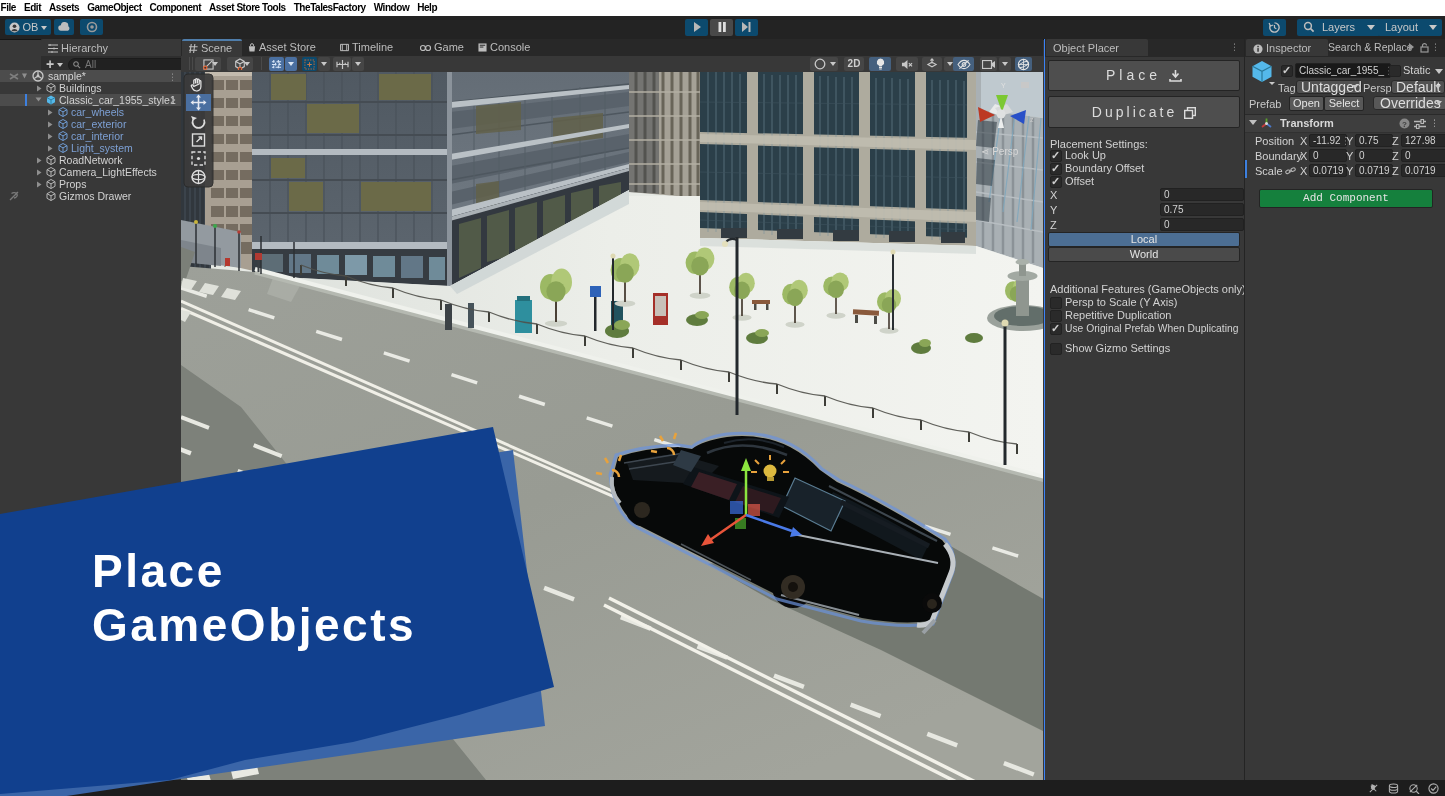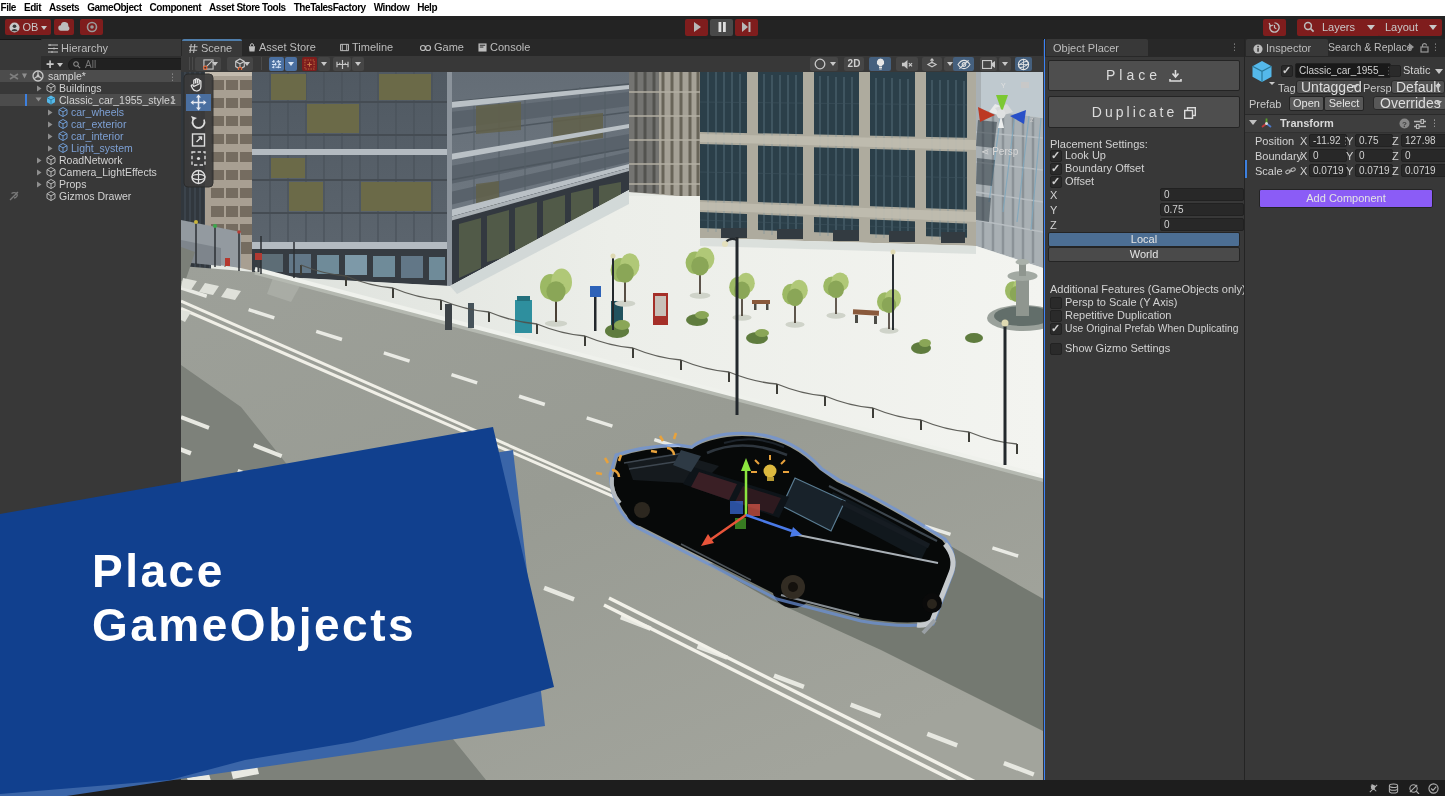--- a/index.html
+++ b/index.html
@@ -5,21 +5,21 @@
   html,body{margin:0;padding:0;background:#222;}
   #root{position:relative;width:1445px;height:796px;overflow:hidden;
     font-family:"Liberation Sans",sans-serif;background:#383838;}
   .abs{position:absolute;}
   
   #menubar{left:0;top:0;width:1445px;height:16px;background:#ffffff;color:#000;
     font-size:10px;line-height:15px;white-space:nowrap;letter-spacing:-0.45px;font-weight:bold;}
   #menubar span{display:inline-block;margin-left:4px;margin-right:4px;}
   
   #toolbar{left:0;top:16px;width:1445px;height:23px;background:#232323;border-bottom:1px solid #151515;}
-  .tbtn{position:absolute;background:#7f1d1d;border-radius:2px;color:#c8c8c8;
+  .tbtn{position:absolute;background:#0c4a6e;border-radius:2px;color:#c8c8c8;
     font-size:10px;text-align:center;}
   
   .tabbar{position:absolute;height:18px;background:#282828;color:#bdbdbd;font-size:11px;}
   .tab{position:absolute;top:0;height:17px;line-height:17px;padding:0 7px;color:#bdbdbd;}
   .tab.active{background:#383838;border-top:2px solid #383838;height:15px;line-height:15px;border-radius:2px 2px 0 0;}
   .panel{position:absolute;background:#383838;}
   .row{position:absolute;font-size:11px;color:#d2d2d2;white-space:nowrap;}
   .field{position:absolute;background:#282828;border:1px solid #212121;border-radius:2px;color:#d2d2d2;
      font-size:10px;padding:0 3px;overflow:hidden;white-space:nowrap;}
   .btn{position:absolute;background:#585858;border:1px solid #242424;border-radius:2px;color:#e4e4e4;
@@ -917,21 +917,21 @@
         <rect x="0.7" y="4.2" width="4.4" height="3" rx="1.5" fill="none" stroke="#b0b0b0" stroke-width="1.1" transform="rotate(-25 3 5.7)"></rect>
         <rect x="5.9" y="2.2" width="4.4" height="3" rx="1.5" fill="none" stroke="#b0b0b0" stroke-width="1.1" transform="rotate(-25 8 3.7)"></rect>
       </svg>
     <div class="row" style="left:55px;top:126px;">X</div>
       <div class="field" style="left:64px;top:125px;width:30px;height:11px;line-height:11px;">0.0719</div>
     <div class="row" style="left:101px;top:126px;">Y</div>
       <div class="field" style="left:110px;top:125px;width:30px;height:11px;line-height:11px;">0.0719</div>
     <div class="row" style="left:147px;top:126px;">Z</div>
       <div class="field" style="left:156px;top:125px;width:38px;height:11px;line-height:11px;">0.0719</div>
     <div class="abs" style="left:0;top:121px;width:2px;height:18px;background:#3d80df;"></div>
-    <div class="btn" style="left:14px;top:150px;width:172px;height:17px;line-height:17px;background:#8b5cf6;">Add Component</div>
+    <div class="btn" style="left:14px;top:150px;width:172px;height:17px;line-height:17px;background:#15803d;font-family:Liberation Mono, monospace;">Add Component</div>
   </div>
 
   <div class="abs" id="statusbar" style="left:0;top:780px;width:1445px;height:16px;background:#1d1d1d;">
     <svg width="11" height="11" viewBox="0 0 12 12" style="position:absolute;left:1368px;top:3px">
         <path d="M2 10L10 2M3 3l6 6" stroke="#b0b0b0" stroke-width="1.1"></path>
         <path d="M4 1l4 2-1 5-4-2z" fill="#b0b0b0"></path>
       </svg>
     <svg width="11" height="11" viewBox="0 0 12 12" style="position:absolute;left:1388px;top:3px">
         <ellipse cx="6" cy="3" rx="4.5" ry="2" fill="none" stroke="#b0b0b0" stroke-width="1.1"></ellipse>
         <path d="M1.5 3v6a4.5 2 0 009 0V3" fill="none" stroke="#b0b0b0" stroke-width="1.1"></path>

